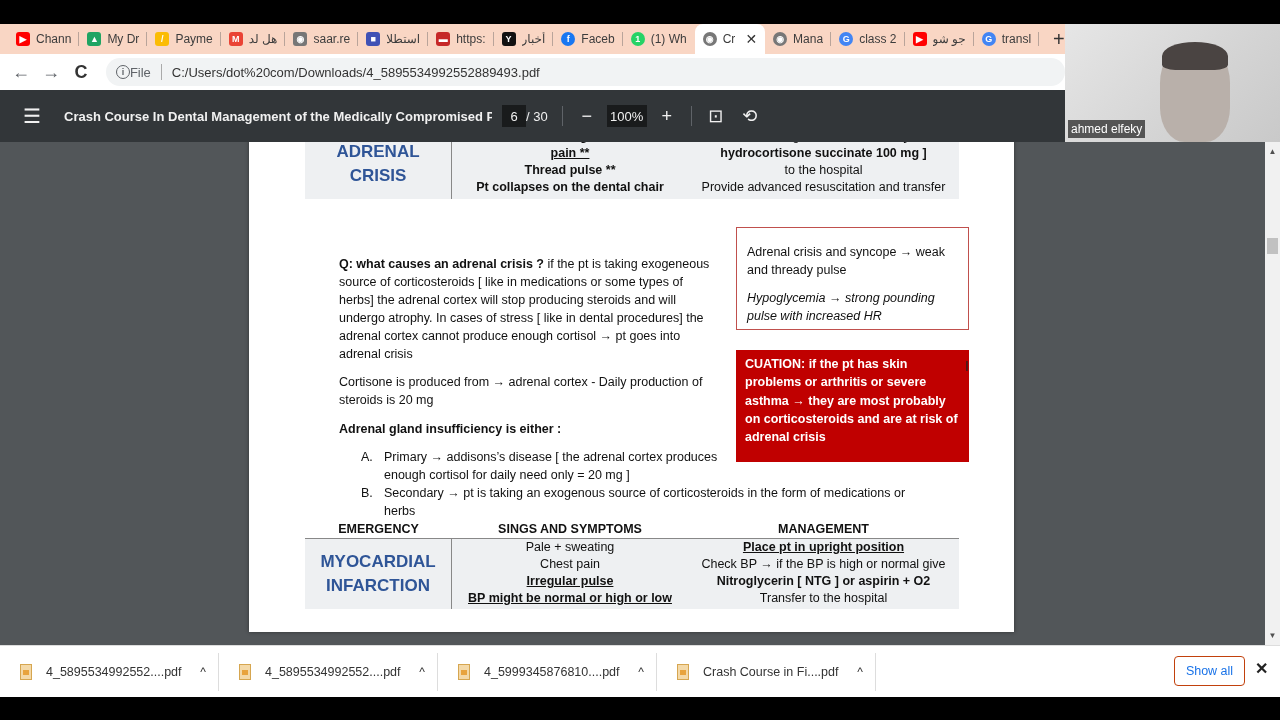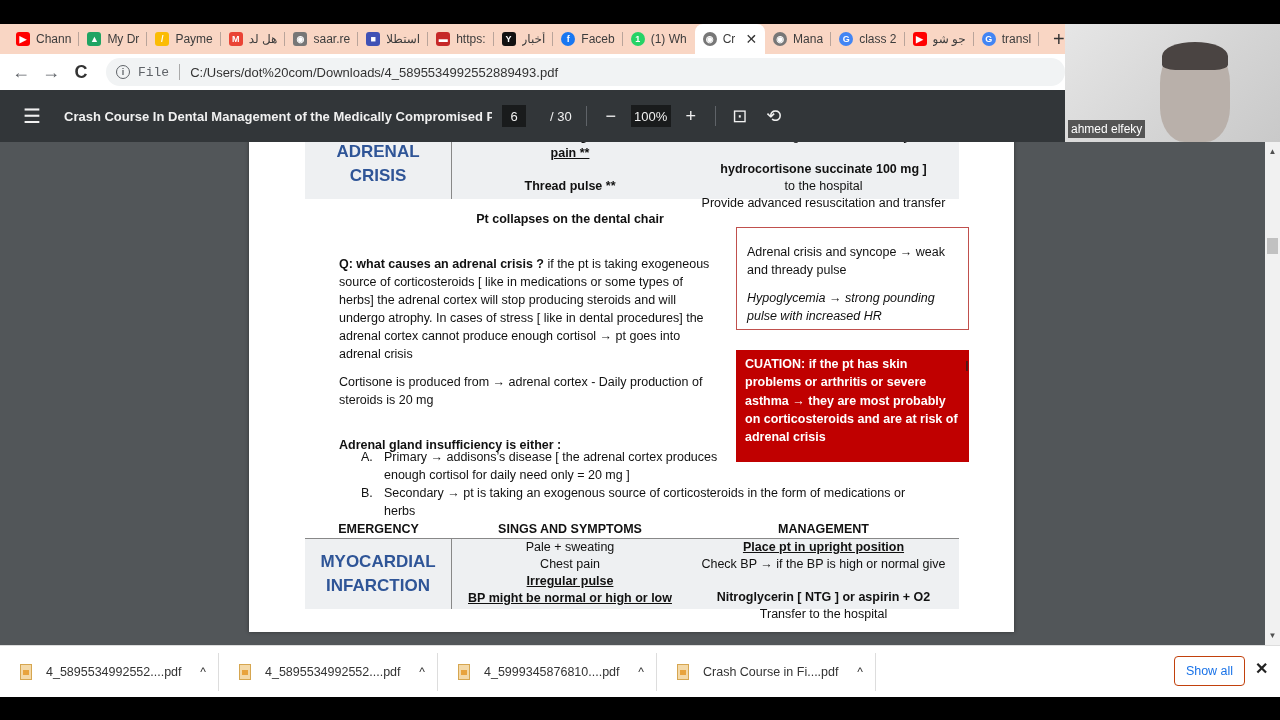--- a/index.html
+++ b/index.html
@@ -15,29 +15,29 @@
   .tab.active { background: #fff; border-radius: 8px 8px 0 0; height: 30px; }
   .tab .close { font-size: 14px; color: #333; margin-left: 4px; }
   .newtab { font-size: 20px; color: #333; margin-left: 14px; }
 
   
   .addrbar { position: absolute; left: 0; top: 54px; width: 1065px; height: 36px; background: #fff; display: flex; align-items: center; }
   .nav-btn { width: 30px; text-align: center; font-size: 18px; color: #5f6368; }
   .nav-btn.reload { color: #333; font-weight: bold; }
   .omnibox { margin-left: 10px; height: 28px; width: 960px; background: #f1f3f4; border-radius: 14px; display: flex; align-items: center; padding-left: 10px; font-size: 13px; color: #333; }
   .omnibox .info { width: 14px; height: 14px; border: 1.5px solid #5f6368; border-radius: 50%; font-size: 9px; color: #5f6368; display: inline-flex; align-items: center; justify-content: center; font-weight: bold; }
-  .omnibox .file { margin-left: 8px; color: #5f6368; font-family: Liberation Mono, monospace; }
+  .omnibox .file { color: #5f6368; }
   .omnibox .divider { width: 1px; height: 16px; background: #aaa; margin: 0 10px; }
 
   
   .pdfbar { position: absolute; left: 0; top: 90px; width: 1065px; height: 52px; background: #323639; display: flex; align-items: center; color: #f1f1f1; }
   .pdfbar .menu { width: 64px; text-align: center; font-size: 20px; }
   .pdfbar .title { font-size: 13px; font-weight: bold; width: 428px; white-space: nowrap; overflow: hidden; }
   .pdfbar .pagebox { margin-left: 10px; width: 24px; height: 22px; background: #191b1c; display: inline-flex; align-items: center; justify-content: center; font-size: 13px; }
-  .pdfbar .pagecount { font-size: 13px; margin-left: 24px; }
+  .pdfbar .pagecount { font-size: 13px; margin-left: 0; }
   .pdfbar .vsep { width: 1px; height: 20px; background: #5f6368; margin: 0 14px; }
   .pdfbar .btn { font-size: 18px; width: 20px; text-align: center; }
   .pdfbar .zoombox { margin: 0 10px; width: 40px; height: 22px; background: #191b1c; display: inline-flex; align-items: center; justify-content: center; font-size: 13px; }
 
   
   .video { position: absolute; left: 1065px; top: 24px; width: 215px; height: 118px; background: linear-gradient(135deg, #e6e6e6 0%, #d4d4d4 60%, #c9c9c9 100%); overflow: hidden; }
   .video .face { position: absolute; left: 95px; top: 20px; width: 70px; height: 98px; border-radius: 40% 40% 35% 35%; background: #b9b0aa; }
   .video .hair { position: absolute; left: 97px; top: 18px; width: 66px; height: 28px; border-radius: 50% 50% 20% 20%; background: #4a4442; }
   .video .name { position: absolute; left: 3px; top: 96px; background: rgba(40,40,40,0.75); color: #fff; font-size: 12px; padding: 2px 3px; }
 
@@ -49,21 +49,21 @@
   .scrollbar .up { top: 2px; }
   .scrollbar .down { bottom: 2px; }
   .scrollbar .thumb { position: absolute; left: 2px; top: 96px; width: 11px; height: 16px; background: #c1c1c1; }
 
   
   .tblock { position: absolute; left: 56px; width: 654px; background: #eef0f2; display: flex; }
   .tblock .emerg { width: 147px; border-right: 1px solid #888; display: flex; align-items: center; justify-content: center; text-align: center; color: #2f5597; font-weight: bold; font-size: 17px; line-height: 24px; }
   .tblock .signs { width: 236px; text-align: center; font-size: 12.5px; line-height: 17px; }
   .tblock .mgmt { flex: 1; text-align: center; font-size: 12.5px; line-height: 17px; }
   .u { text-decoration: underline; font-weight: bold; text-align: center; }
-  .b { font-weight: bold; margin-top: 16px; }
+  .b { font-weight: bold; }
 
   .thead { position: absolute; left: 56px; width: 654px; display: flex; font-size: 12.5px; font-weight: bold; border-bottom: 1px solid #888; height: 17px; }
   .thead div { text-align: center; }
 
   .para { position: absolute; left: 90px; width: 380px; font-size: 12.5px; line-height: 18px; }
   .listitem { position: absolute; left: 112px; font-size: 12.5px; line-height: 18px; display: flex; }
   .listitem .mark { width: 23px; }
 
   .note-box { position: absolute; left: 487px; top: 95px; width: 233px; height: 103px; border: 1.5px solid #c0504d; padding: 15px 10px; font-size: 12.5px; line-height: 18px; }
   .note-box p + p { margin-top: 10px; font-style: italic; }

